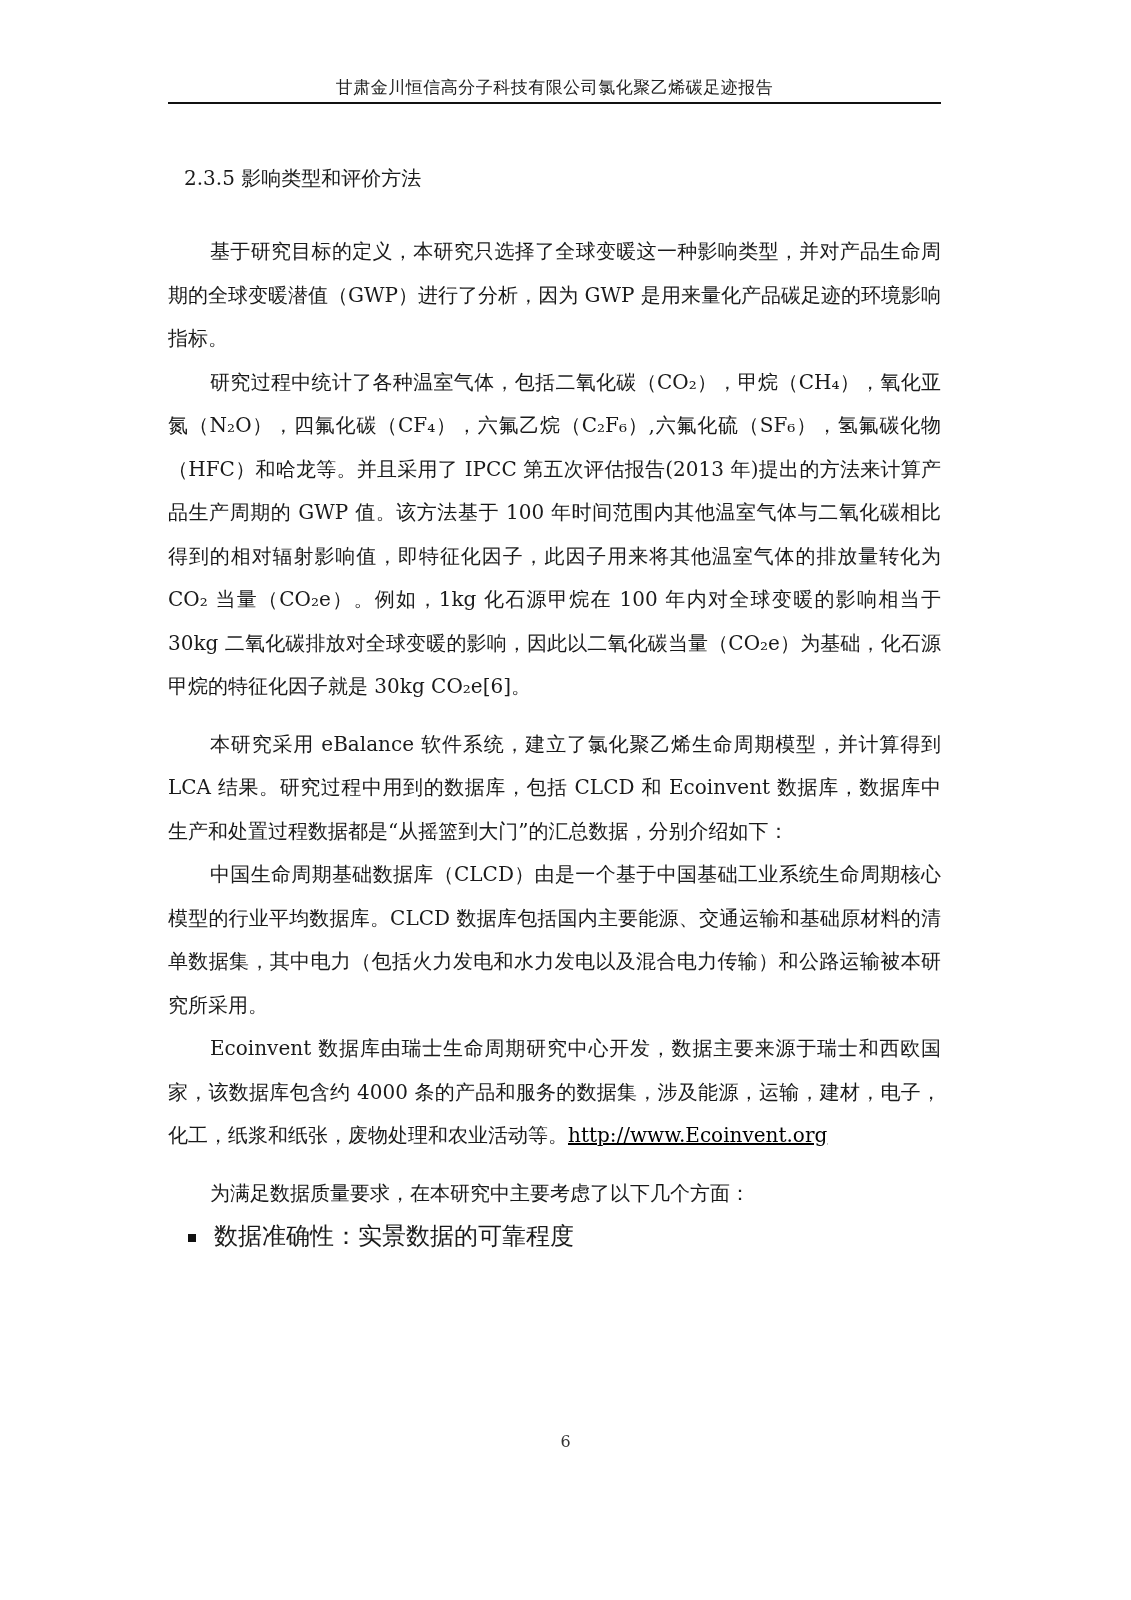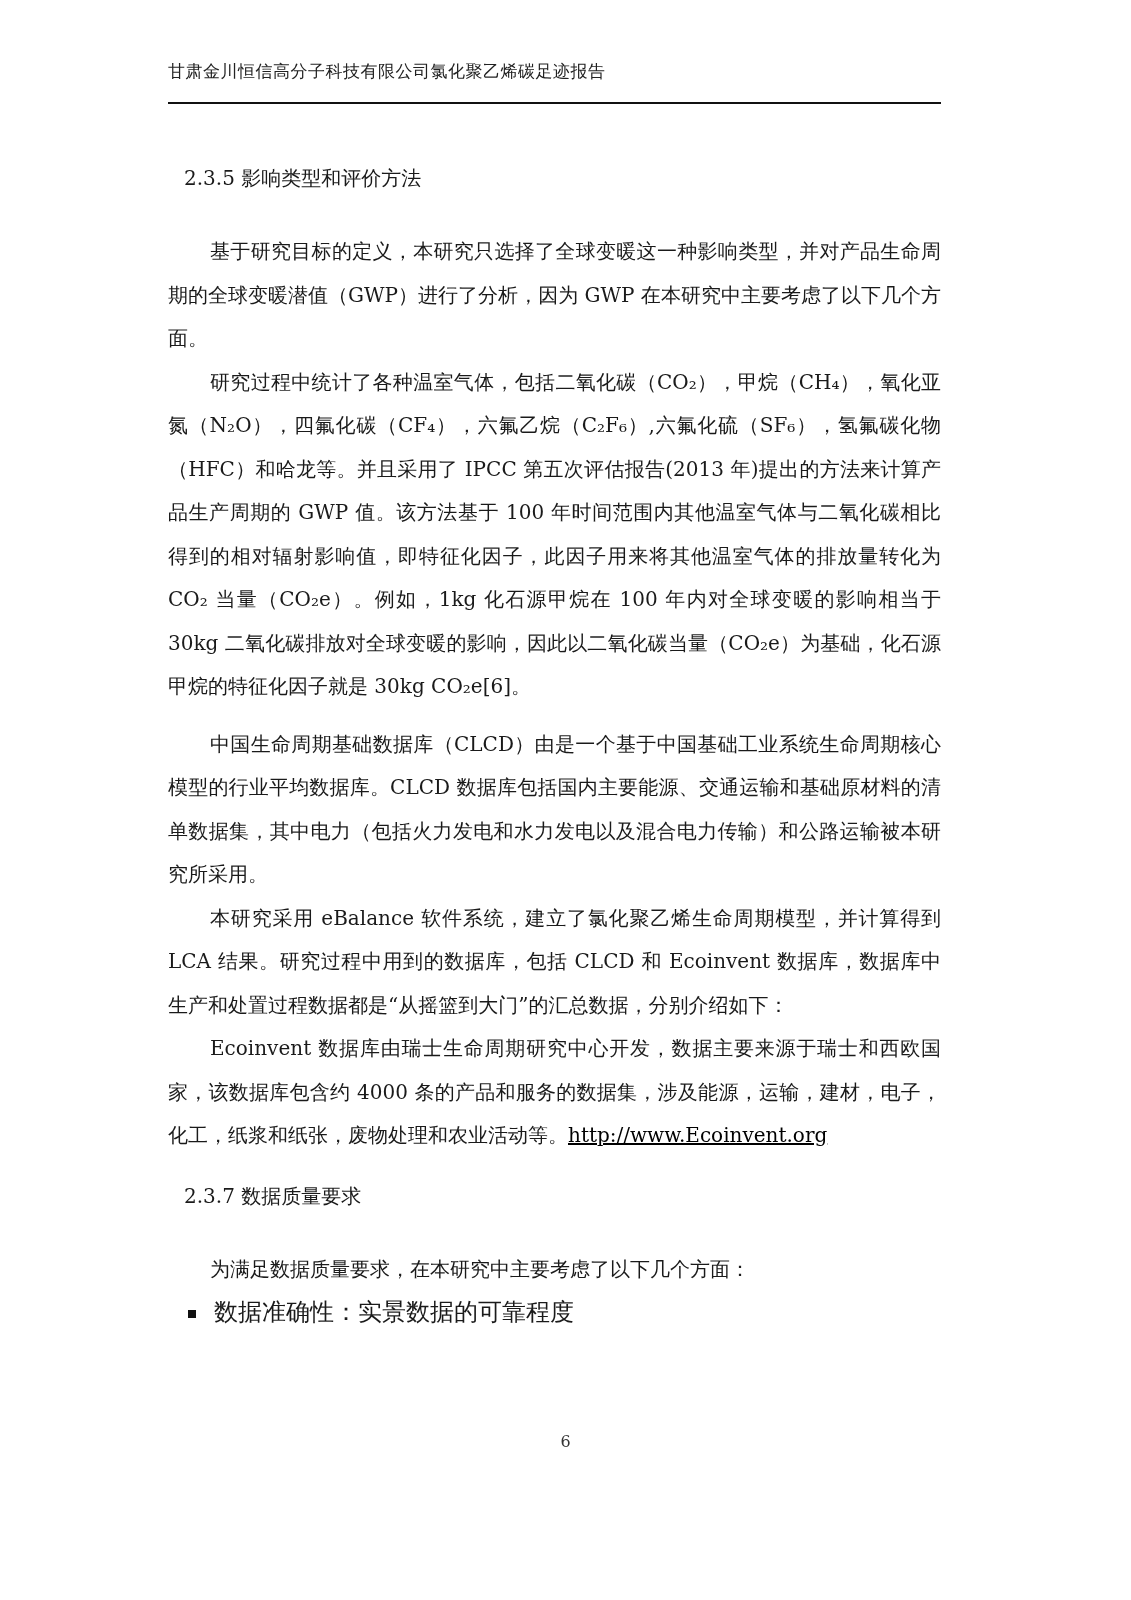--- a/index.html
+++ b/index.html
@@ -1,18 +1,18 @@
 <!DOCTYPE html>
 <html><head>
 <meta charset="utf-8">
 <style>
   html, body { margin:0; padding:0; background:#ffffff; }
   body { width:1131px; height:1600px; position:relative; overflow:hidden;
          font-family:"DejaVu Serif","Liberation Serif",serif; color:#1a1a1a; }
-  .header { position:absolute; left:168px; top:60px; width:773px; text-align:left;
+  .header { position:absolute; left:168px; top:76px; width:773px; text-align:center;
             font-size:17px; letter-spacing:0.5px; color:#222; }
   .header-rule { position:absolute; left:168px; top:102px; width:773px; height:2px; background:#111; }
   .content { position:absolute; left:168px; top:140px; width:773px; }
   .h3 { font-size:20px; line-height:44px; height:44px; margin:16px; font-weight:normal; }
   .p { font-size:20px; line-height:43.5px; margin:0; text-align:justify; text-align-last:left; }
   .indent { text-indent:42px; }
   .gap { height:14px; }
   .bullet { font-size:24px; line-height:43.5px; margin:0; padding-left:48px; text-indent:-28px; }
   .bullet .mark { display:inline-block; width:8px; height:8px; background:#111; margin-right:18px; vertical-align:middle; text-indent:0; }
   a.link { color:#000000; text-decoration:underline; }
@@ -20,27 +20,26 @@
 </style>
 </head>
 <body>
 
 <div class="header">甘肃金川恒信高分子科技有限公司氯化聚乙烯碳足迹报告</div>
 <div class="header-rule"></div>
 
 <div class="content">
   <h3 class="h3">2.3.5 影响类型和评价方法</h3>
   <div class="gap"></div>
-  <p class="p indent">基于研究目标的定义，本研究只选择了全球变暖这一种影响类型，并对产品生命周期的全球变暖潜值（GWP）进行了分析，因为 GWP 在本研究中主要考虑了以下几个方面。</p>
+  <p class="p indent">基于研究目标的定义，本研究只选择了全球变暖这一种影响类型，并对产品生命周期的全球变暖潜值（GWP）进行了分析，因为 GWP 是用来量化产品碳足迹的环境影响指标。</p>
   <p class="p indent">研究过程中统计了各种温室气体，包括二氧化碳（CO₂），甲烷（CH₄），氧化亚氮（N₂O），四氟化碳（CF₄），六氟乙烷（C₂F₆）,六氟化硫（SF₆），氢氟碳化物（HFC）和哈龙等。并且采用了 IPCC 第五次评估报告(2013 年)提出的方法来计算产品生产周期的 GWP 值。该方法基于 100 年时间范围内其他温室气体与二氧化碳相比得到的相对辐射影响值，即特征化因子，此因子用来将其他温室气体的排放量转化为 CO₂ 当量（CO₂e）。例如，1kg 化石源甲烷在 100 年内对全球变暖的影响相当于 30kg 二氧化碳排放对全球变暖的影响，因此以二氧化碳当量（CO₂e）为基础，化石源甲烷的特征化因子就是 30kg CO₂e[6]。</p>
 
   <div class="gap"></div>
+  <p class="p indent">本研究采用 eBalance 软件系统，建立了氯化聚乙烯生命周期模型，并计算得到 LCA 结果。研究过程中用到的数据库，包括 CLCD 和 Ecoinvent 数据库，数据库中生产和处置过程数据都是“从摇篮到大门”的汇总数据，分别介绍如下：</p>
   <p class="p indent">中国生命周期基础数据库（CLCD）由是一个基于中国基础工业系统生命周期核心模型的行业平均数据库。CLCD 数据库包括国内主要能源、交通运输和基础原材料的清单数据集，其中电力（包括火力发电和水力发电以及混合电力传输）和公路运输被本研究所采用。</p>
-  <p class="p indent">本研究采用 eBalance 软件系统，建立了氯化聚乙烯生命周期模型，并计算得到 LCA 结果。研究过程中用到的数据库，包括 CLCD 和 Ecoinvent 数据库，数据库中生产和处置过程数据都是“从摇篮到大门”的汇总数据，分别介绍如下：</p>
   <p class="p indent"><span>Ecoinvent 数据库由瑞士生命周期研究中心开发，数据主要来源于瑞士和西欧国家，该数据库包含约 4000 条的产品和服务的数据集，涉及能源，运输，建材，电子，化工，纸浆和纸张，废物处理和农业活动等。</span><a class="link">http://www.Ecoinvent.org</a></p>
 
-  <h3 class="h3">2.3.7 数据质量要求</h3>
   <div class="gap"></div>
   <p class="p indent">为满足数据质量要求，在本研究中主要考虑了以下几个方面：</p>
   <p class="bullet"><span class="mark"></span><span>数据准确性：实景数据的可靠程度</span></p>
 </div>
 
 <div class="page-num">6</div>
 
 </body></html>

